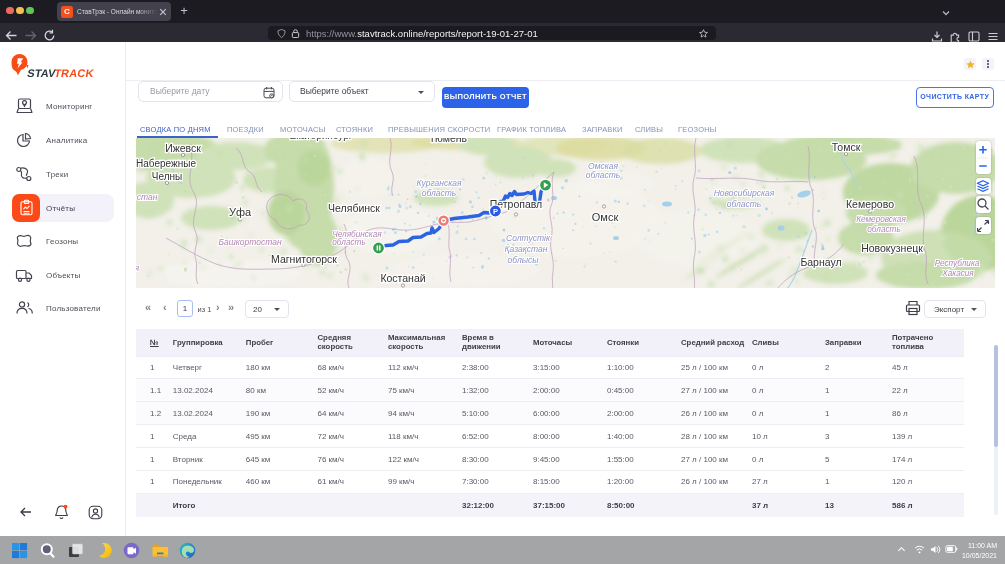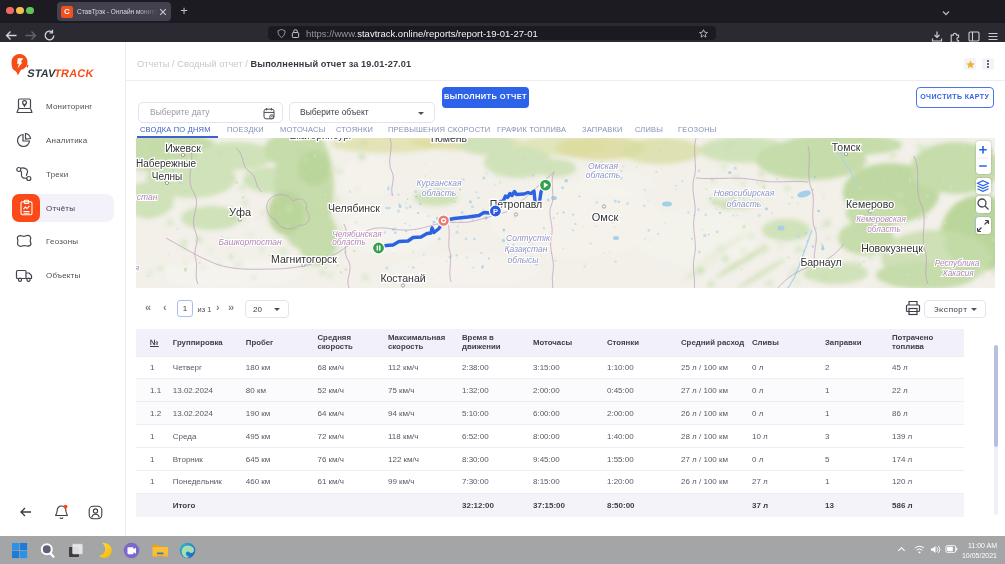--- a/index.html
+++ b/index.html
@@ -31,21 +31,21 @@
 #pill { position:absolute; left:12px; top:193.5px; width:102px; height:28px; background:#f3f1fa; border-radius:8px; }
 #pillsq { position:absolute; left:12px; top:193.5px; width:28px; height:28px; background:#fb4a17; border-radius:7px; }
 
 
 #crumb { position:absolute; left:137px; top:59px; font-size:9.2px; color:#c7c6d0; letter-spacing:.1px; }
 #crumb b { color:#3b3a46; font-weight:700; }
 .hbtn { position:absolute; top:58px; width:12px; height:12px; background:#f5f3fa; border-radius:3px; }
 #hdrline { position:absolute; left:126px; top:80px; width:879px; height:1px; background:#ededf3; }
 
 
-.field { position:absolute; top:102px; height:20.5px; border:1px solid #e4e3eb; border-radius:5px; background:#fff; }
+.field { position:absolute; top:81px; height:20.5px; border:1px solid #e4e3eb; border-radius:5px; background:#fff; }
 .fieldtext { position:absolute; top:50%; transform:translateY(-50%); font-size:8.5px; white-space:nowrap; }
 #btn-run { position:absolute; left:442px; top:87px; width:87px; height:20.5px; background:#2d63e8; border-radius:4px; color:#fff; font-size:7.5px; font-weight:700; text-align:center; line-height:20.5px; letter-spacing:.4px; }
 #btn-clear { position:absolute; left:915.5px; top:87px; width:78.5px; height:20.5px; background:#fff; border:1.2px solid #4a74e8; border-radius:4px; color:#3264e0; font-size:7px; font-weight:700; text-align:center; line-height:18.5px; letter-spacing:.4px; }
 
 
 .rtab { position:absolute; top:124.5px; font-size:7.5px; letter-spacing:.2px; color:#8591b5; }
 .rtab.act { color:#3e63c8; font-weight:400; }
 #tabline { position:absolute; left:137px; top:135.5px; width:81px; height:2.5px; background:#3e63c8; }
 
 
@@ -53,21 +53,21 @@
 .mapbtn { position:absolute; left:839.5px; background:#fff; width:15px; border-radius:3px; box-shadow:0 0 2px rgba(60,60,80,.4); }
 .mapbtn svg { position:absolute; left:50%; top:50%; transform:translate(-50%,-50%); }
 
 
 .pgchev { position:absolute; top:300.5px; color:#84838e; font-size:11px; font-weight:bold; }
 #pg-input { position:absolute; left:177px; top:300px; width:16px; height:17px; border:1px solid #a9bdf0; border-radius:3px; text-align:center; font-size:8px; color:#3b3a46; line-height:15px; background:#fff; }
 #pg-of { position:absolute; left:197.5px; top:304.5px; font-size:7.5px; color:#4f4e59; }
 #pg-size { position:absolute; left:245px; top:299.5px; width:43.5px; height:18px; border:1px solid #e4e3eb; border-radius:4px; background:#fff; }
 #pg-size .lbl { position:absolute; left:7px; top:4.5px; font-size:8px; color:#3b3a46; }
 #btn-print { position:absolute; left:904px; top:299px; width:18px; height:18px; }
-#dd-export { position:absolute; left:924px; top:299.5px; width:61.5px; height:18px; border:1px solid #e4e3eb; border-radius:4px; background:#fff;font-family:Liberation Mono, monospace; }
+#dd-export { position:absolute; left:924px; top:299.5px; width:61.5px; height:18px; border:1px solid #e4e3eb; border-radius:4px; background:#fff; }
 #dd-export .lbl { position:absolute; left:9px; top:4.5px; font-size:8px; color:#3b3a46; }
 .caret { position:absolute; width:0; height:0; border-left:3.2px solid transparent; border-right:3.2px solid transparent; border-top:3.8px solid #504f59; }
 
 
 #tbl { position:absolute; left:136px; top:329px; width:828px; }
 #tbl table { border-collapse:collapse; table-layout:fixed; width:828px; }
 #tbl td { font-size:8px; color:#5a5964; padding:0; vertical-align:middle; overflow:hidden; white-space:nowrap; }
 #tbl thead td { background:#f2f0f9; font-weight:700; color:#3f3e48; font-size:7.8px; line-height:9.5px; height:27px; }
 #tbl tbody td { height:22.9px; border-top:1px solid #ededf3; }
 #tbl tr.sub td { background:#fbfafd; }
@@ -213,41 +213,51 @@
 <div class="mi" style="top:260.5px;">
   <svg width="19" height="18" viewBox="0 0 19 18">
         <g fill="none" stroke="#45444f" stroke-width="1.2">
           <rect x="1.5" y="4.5" width="9.5" height="8" rx="1"></rect>
           <path d="M11,7 h3.2 l2.3,2.5 V12.5 h-5.5"></path>
           <circle cx="5" cy="13.8" r="1.6"></circle>
           <circle cx="13.5" cy="13.8" r="1.6"></circle>
         </g>
       </svg>
   <span class="lab">Объекты</span>
+</div>
+<div class="mi" style="top:294px;">
+  <svg width="19" height="18" viewBox="0 0 19 18">
+        <g fill="none" stroke="#45444f" stroke-width="1.2">
+          <circle cx="7" cy="5.5" r="2.6"></circle>
+          <path d="M2,14.5 c0,-3.5 2.2,-5.2 5,-5.2 s5,1.7 5,5.2"></path>
+          <path d="M12.5,3.5 a2.6,2.6 0 0 1 0,4.4"></path>
+          <path d="M13.5,9.5 c2.5,0.3 3.8,2 3.8,5"></path>
+        </g>
+      </svg>
+  <span class="lab">Пользователи</span>
 </div>
 
 <svg style="position:absolute;left:19px;top:506px;" width="13" height="12" viewBox="0 0 13 12">
       <path d="M12,6 H2 M6,2 L2,6 L6,10" stroke="#3b3a45" stroke-width="1.3" fill="none"></path>
     </svg>
 <svg style="position:absolute;left:54px;top:504px;" width="15" height="16" viewBox="0 0 15 16">
       <g fill="none" stroke="#3b3a45" stroke-width="1.1">
         <path d="M7.5,2 a4.3,4.3 0 0 1 4.3,4.3 c0,3.2 1.5,4.2 1.5,5.2 H1.7 c0,-1 1.5,-2 1.5,-5.2 A4.3,4.3 0 0 1 7.5,2 Z"></path>
         <path d="M6,13.5 a1.6,1.6 0 0 0 3,0"></path>
       </g>
       <circle cx="11.5" cy="2.8" r="2" fill="#fb4a17"></circle>
     </svg>
 <svg style="position:absolute;left:88px;top:505px;" width="15" height="15" viewBox="0 0 15 15">
       <g fill="none" stroke="#3b3a45" stroke-width="1.1">
         <rect x="1.2" y="1.2" width="12.6" height="12.6" rx="4"></rect>
         <circle cx="7.5" cy="6" r="2.1"></circle>
         <path d="M3.8,12.6 c0.3,-2.4 1.8,-3.4 3.7,-3.4 s3.4,1 3.7,3.4"></path>
       </g>
     </svg>
 
-<div id="crumb">Отчеты / Сводный отчет / <b>Выполненный отчет за 19.01-27.01</b></div>
 <div class="hbtn" style="left:964px;">
       <svg style="position:absolute;left:1.5px;top:1.5px;" width="9" height="9" viewBox="0 0 10 10">
         <path d="M5,0.6 L6.4,3.5 L9.6,3.8 L7.2,6 L7.9,9.2 L5,7.5 L2.1,9.2 L2.8,6 L0.4,3.8 L3.6,3.5 Z" fill="#efb32a"></path>
       </svg>
     </div>
 <div class="hbtn" style="left:982px;">
   <div style="position:absolute;left:5px;top:2px;width:1.8px;height:1.8px;background:#3f3e48;border-radius:50%;"></div>
   <div style="position:absolute;left:5px;top:5.1px;width:1.8px;height:1.8px;background:#3f3e48;border-radius:50%;"></div>
   <div style="position:absolute;left:5px;top:8.2px;width:1.8px;height:1.8px;background:#3f3e48;border-radius:50%;"></div>
 </div>

